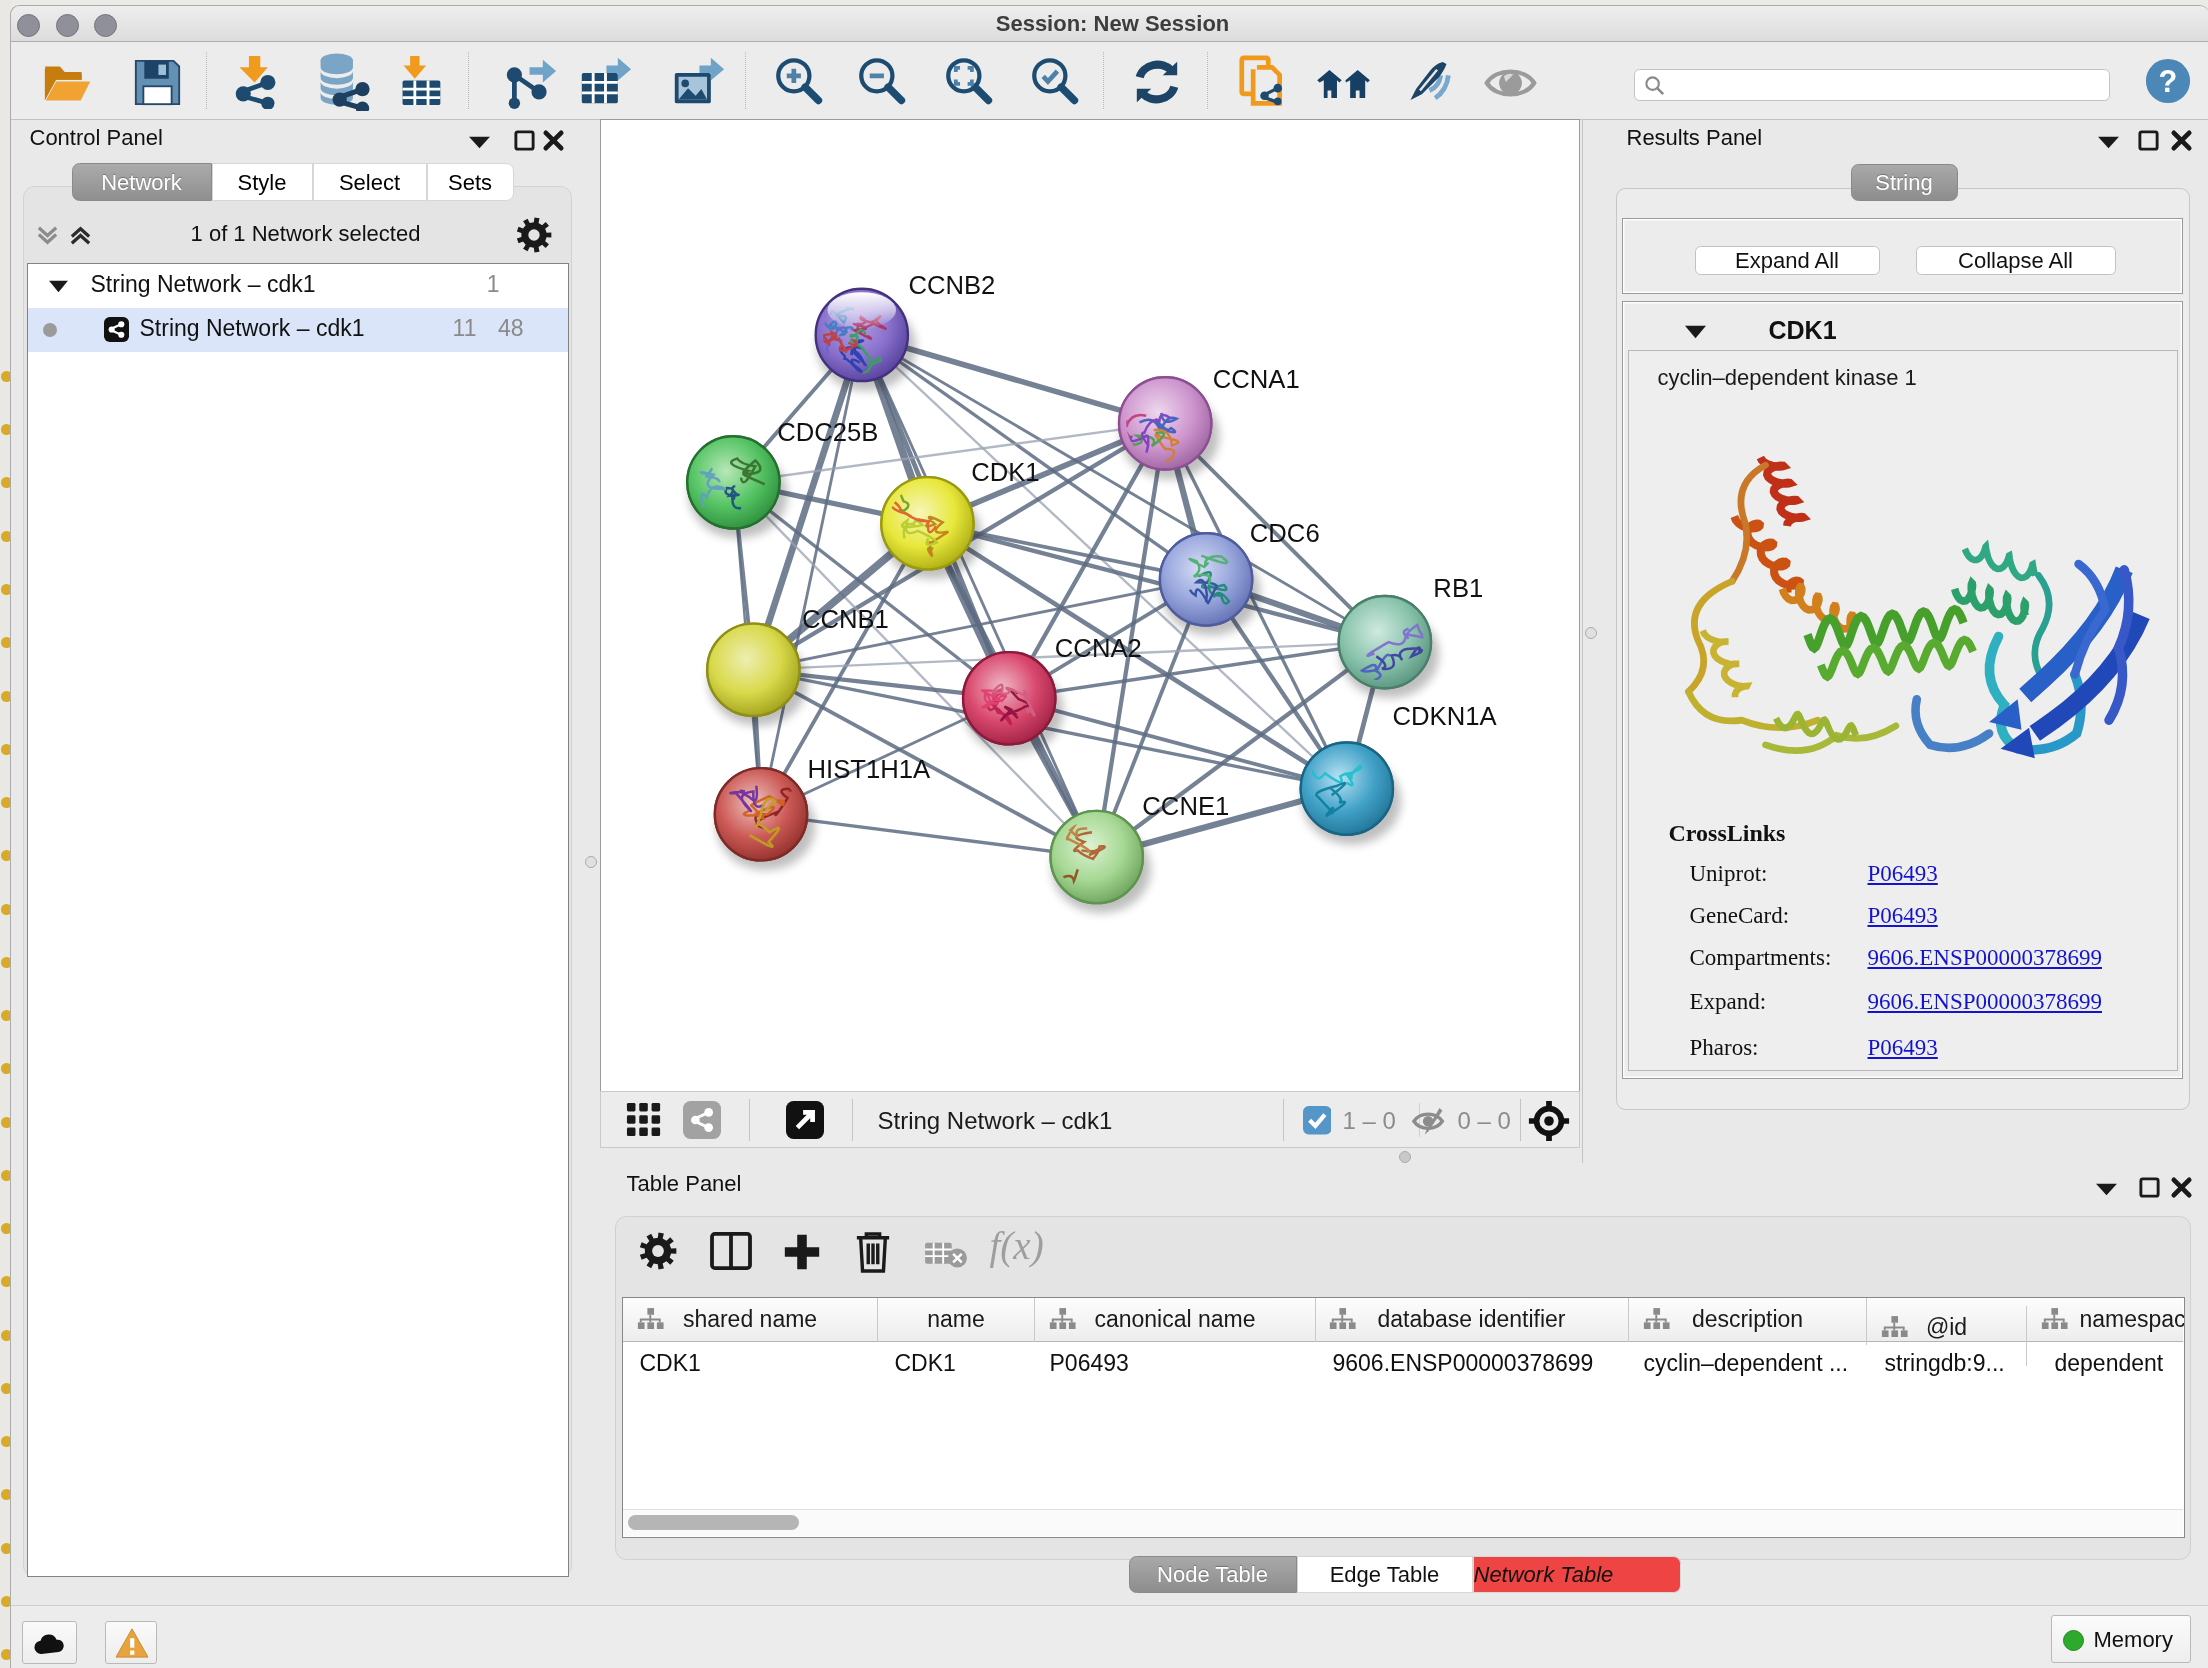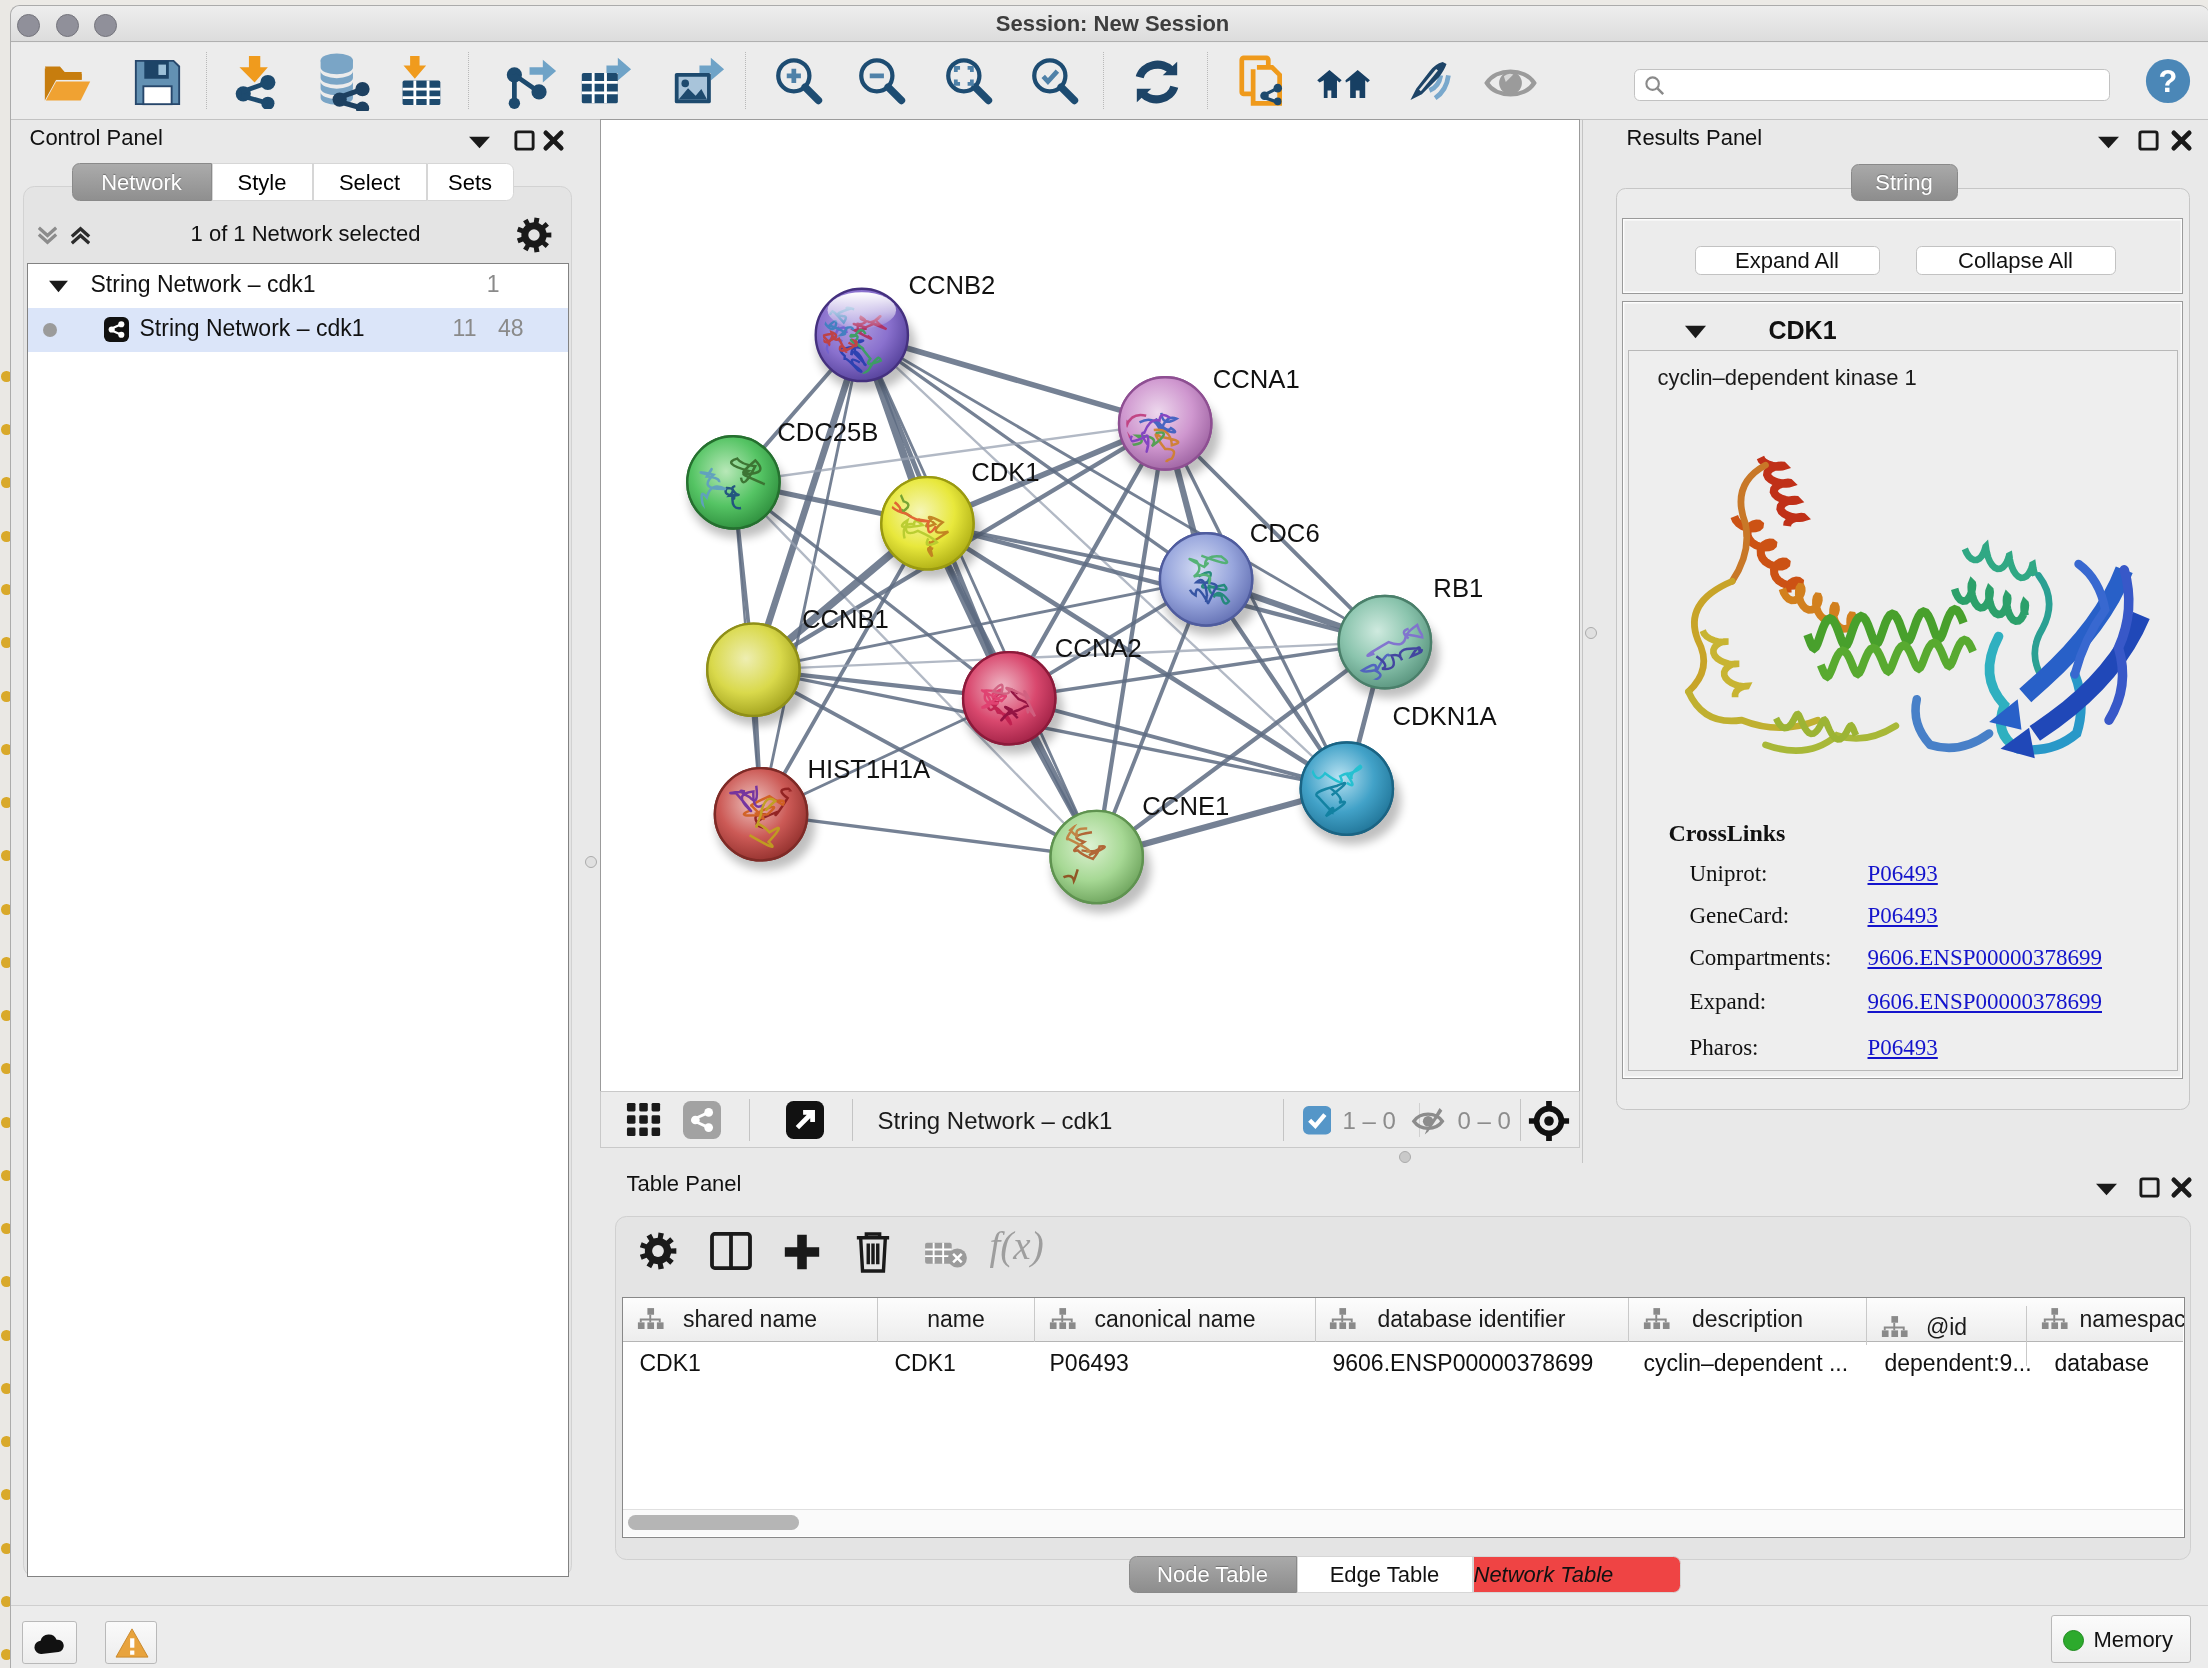--- a/index.html
+++ b/index.html
@@ -835,22 +835,22 @@
             </svg>
             <div class="abs" style="left:53px;top:8.6px;font-size:23px;color:#1a1a1a;">namespace</div>
           </div>
     </div>
     <div class="abs" style="left:0;top:44px;width:1560px;height:44px;font-size:23px;color:#111;">
       <div class="abs" style="left:17px;top:8.6px;">CDK1</div>
       <div class="abs" style="left:272px;top:8.6px;">CDK1</div>
       <div class="abs" style="left:427px;top:8.6px;">P06493</div>
       <div class="abs" style="left:710px;top:8.6px;">9606.ENSP00000378699</div>
       <div class="abs" style="left:1021px;top:8.6px;">cyclin–dependent ...</div>
-      <div class="abs" style="left:1262px;top:8.6px;">dependent:9...</div>
-      <div class="abs" style="left:1432px;top:8.6px;">database</div>
+      <div class="abs" style="left:1262px;top:8.6px;">stringdb:9...</div>
+      <div class="abs" style="left:1432px;top:8.6px;">dependent</div>
     </div>
     <div class="abs" style="left:0;top:211px;width:1560px;height:27px;background:#fafafa;border-top:1px solid #e0e0e0;">
       <div class="abs" style="left:5.7px;top:4.8px;width:171px;height:15px;background:#b5b5b5;border-radius:7.6px;"></div>
     </div>
   </div>
   <div class="abs" style="left:529px;top:392px;width:168px;height:37px;background:linear-gradient(#a9a9a9,#8d8d8d);border:1px solid #8a8a8a;border-radius:7.6px 0 0 7.6px;color:#fff;font-size:22px;text-align:center;line-height:36px;text-shadow:0 -1px 1px rgba(0,0,0,0.3);">Node Table</div>
   <div class="abs" style="left:697px;top:392px;width:176px;height:37px;background:#fff;border:1px solid #d6d6d6;font-size:22px;text-align:center;line-height:36px;color:#111;">Edge Table</div>
   <div class="abs" style="left:873px;top:392px;width:208px;height:37px;background:#ef4444;border:1px solid #d6d6d6;border-radius:0 7.6px 7.6px 0;font-size:22px;text-align:left;line-height:36px;color:#111;font-style:italic;">Network Table</div>
   </div>
   <div id="statusbar">

